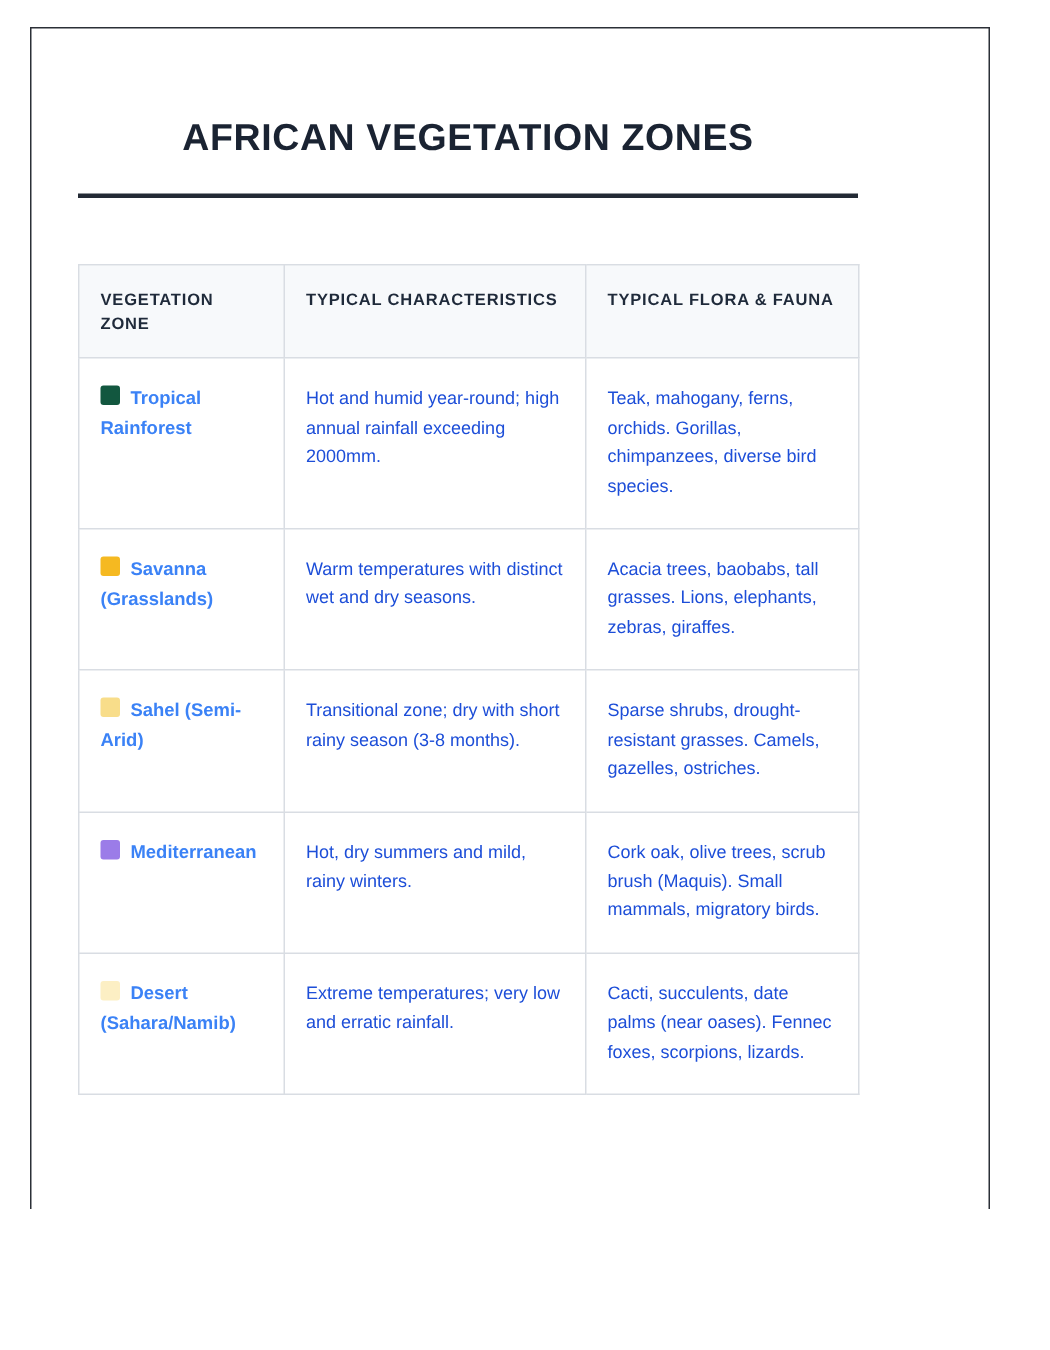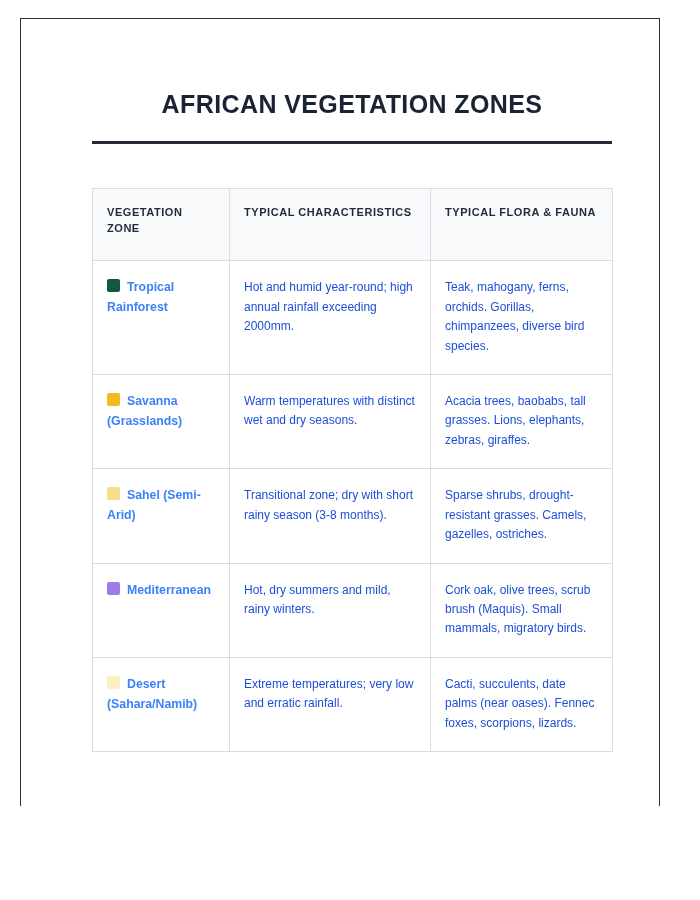--- a/index.html
+++ b/index.html
@@ -29,23 +29,22 @@
     border-left: 1.5px solid #2b2f36;
     border-top: 1.5px solid #2b2f36;
     border-right: 1.5px solid #2b2f36;
     border-bottom: none;
     pointer-events: none;
   }
 
   #content {
     position: absolute;
     left: 0;
-    top: 12px;
+    top: 0;
     width: 624px;
-    margin-left: 40px;
   }
 
   .title {
     margin-top: 78px;
     text-align: center;
     font-size: 25px;
     font-weight: bold;
     letter-spacing: 0.4px;
     color: #1a2332;
   }
@@ -83,21 +82,21 @@
     vertical-align: top;
     text-align: left;
   }
 
   col.c-zone    { width: 137px; }
   col.c-climate { width: 201px; }
   col.c-flora   { width: 182px; }
 
   thead th {
     background: #f7f9fb;
-    padding: 16px 14px 24px 14px;
+    padding: 16px 14px 14px 14px;
     font-size: 11px;
     font-weight: bold;
     color: #1f2a3a;
     letter-spacing: 0.55px;
     line-height: 1.42;
   }
 
   tbody td {
     background: #ffffff;
     padding: 17px 14px 18px 14px;

